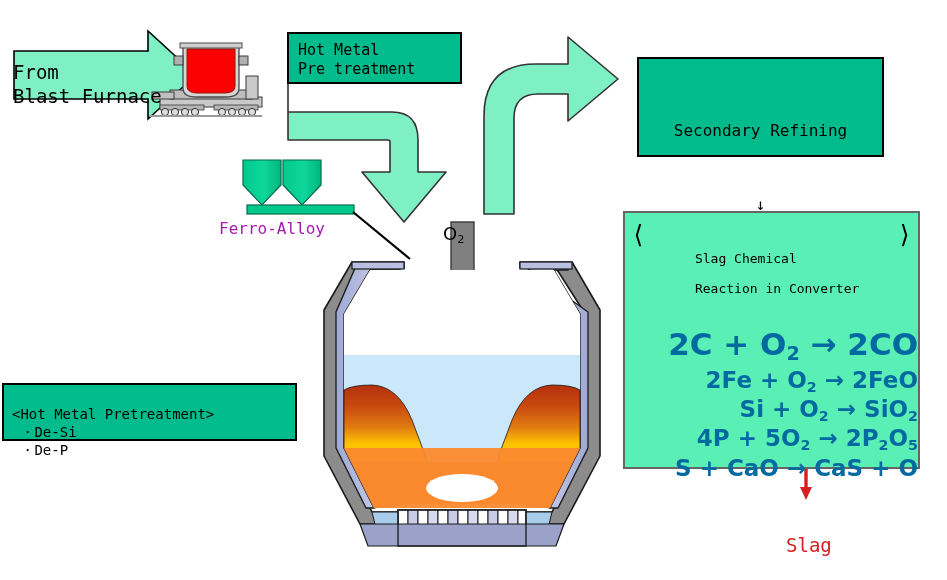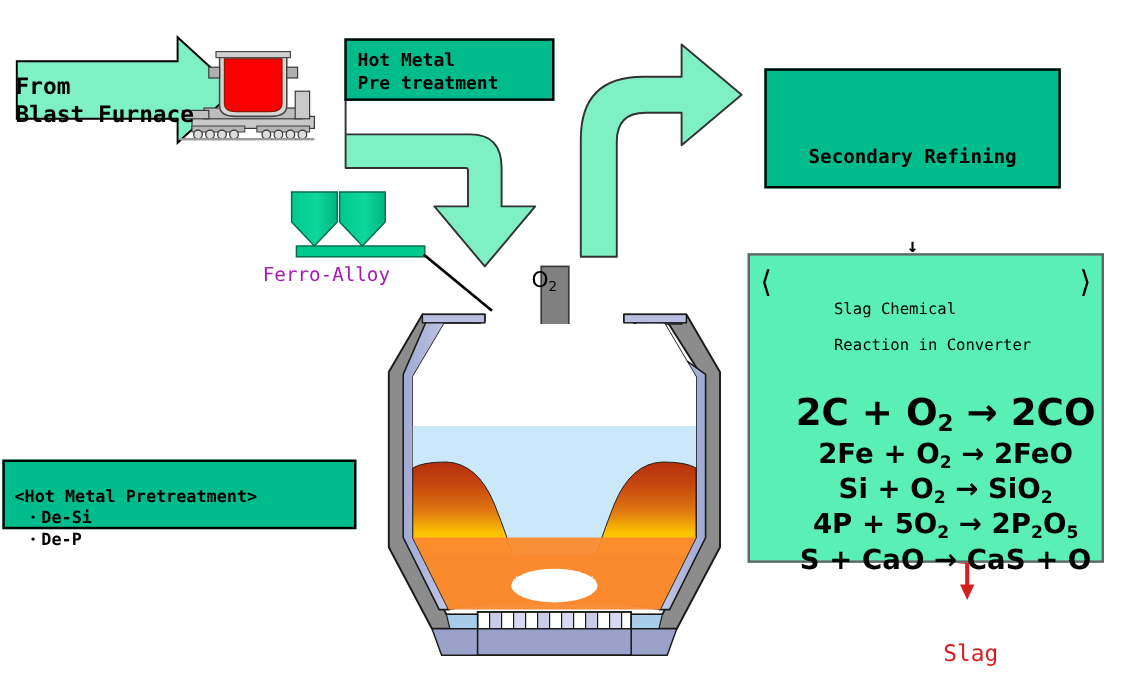--- a/index.html
+++ b/index.html
@@ -4,39 +4,39 @@
 <style>
   html,body{margin:0;padding:0;background:#ffffff;}
   body{width:947px;height:580px;position:relative;overflow:hidden;
        font-family:"DejaVu Sans Mono",monospace;}
   .stage{position:absolute;left:0;top:0;width:947px;height:580px;}
   svg.layer{position:absolute;left:0;top:0;width:947px;height:580px;overflow:visible;}
 
   
   .gbox{position:absolute;background:#00bc8c;border:2px solid #000;
         box-sizing:border-box;font-family:"DejaVu Sans Mono",monospace;
-        color:#000;white-space:pre;line-height:1.28;font-weight:bold;}
+        color:#000;white-space:pre;line-height:1.28;}
   #box-from-blast{left:6px;top:55px;width:140px;height:40px;padding:5px 7px;
                   font-size:19px;border:none;background:transparent;z-index:5;}
   #box-hot-pre{left:287px;top:32px;width:175px;height:52px;padding:7px 9px;font-size:15px;}
   #box-secondary{left:637px;top:57px;width:247px;height:100px;padding:10px 6px;
                  font-size:16px;text-align:center;line-height:1.55;}
   #box-hotmetal-pre{left:2px;top:383px;width:295px;height:58px;padding:21px 8px;font-size:14px;}
 
   
   #box-chem{position:absolute;left:623px;top:211px;width:297px;height:258px;
             background:#5aefb4;border:2px solid #666;box-sizing:border-box;z-index:6;}
   #chem-header{position:relative;margin:7px 6px 0 6px;font-family:"DejaVu Sans Mono",monospace;
                font-size:13px;line-height:1.18;color:#000;white-space:pre;
                padding-left:17px;padding-right:17px;}
   #chem-header .ang{position:absolute;font-size:25px;line-height:1;top:2px;font-weight:400;}
   #chem-header .angL{left:0px;}
   #chem-header .angR{right:0px;}
-  .eqs{margin-top:2px;text-align:center;font-family:"DejaVu Sans","Liberation Sans",sans-serif;
-       color:#000000;font-weight:bold;margin-left:33px;}
+  .eqs{margin-top:2px;text-align:right;font-family:"DejaVu Sans","Liberation Sans",sans-serif;
+       color:#0369a1;font-weight:bold;margin-left:33px;}
   .eq{line-height:1.0;white-space:pre;}
   .eq.big{font-size:31px;margin:1px 0 5px 0;letter-spacing:0px;}
   .eq.small{font-size:23px;margin:4px 0;}
   .eq sub{font-size:0.62em;vertical-align:-0.28em;font-weight:bold;}
 
   #slag-label{position:absolute;left:786px;top:492px;font-family:"DejaVu Sans Mono",monospace;
               font-size:19px;color:#d42020;margin-top:42px;}
 
   
   #label-ferro{position:absolute;left:219px;top:219px;font-family:"DejaVu Sans Mono",monospace;

